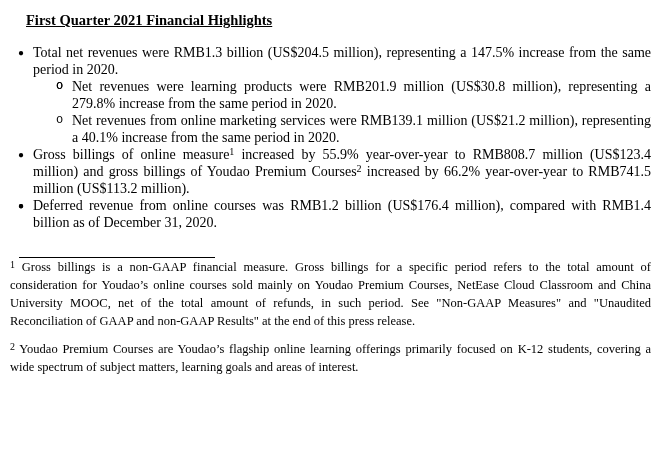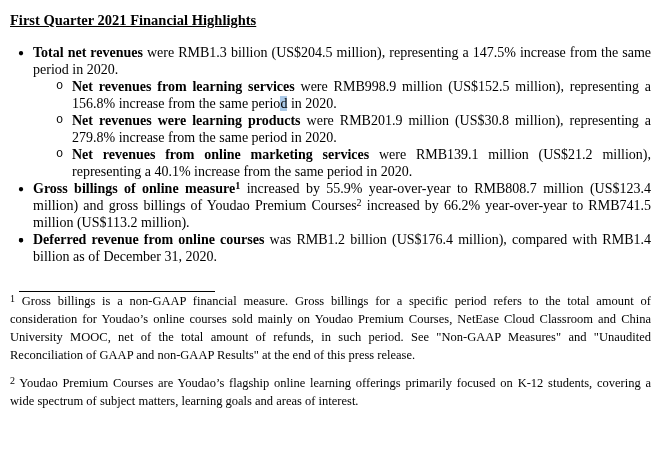--- a/index.html
+++ b/index.html
@@ -17,21 +17,21 @@
   }
   .doc {
     padding: 10px 11px 0 10px;
     font-size: 14px;
     line-height: 17px;
   }
   .title {
     font-size: 14.5px;
     font-weight: 700;
     text-decoration: underline;
-    margin: 2px 0 15px 0;
+    margin: 2px 0 15px 16px;
     line-height: 17px;
   }
   .bullet {
     position: relative;
     padding-left: 23px;
     text-align: justify;
   }
   .bullet.lvl2 {
     padding-left: 62px;
   }
@@ -42,21 +42,21 @@
     font-size: 10px;
     line-height: 16px;
   }
   .bullet.lvl2 .marker {
     left: 46px;
     top: 0;
     font-family: "Liberation Mono", "DejaVu Sans Mono", monospace;
     font-size: 12px;
     line-height: 17px;
   }
-  .b { font-weight: 700; }
+  .b { font-weight: 400; }
   .hl { background: var(--hl, #aac9e7); }
   sup {
     font-size: 0.72em;
     line-height: 0;
     position: relative;
     top: -4px;
     vertical-align: baseline;
   }
   .fn-rule {
     border: none;
@@ -76,21 +76,21 @@
   }
 </style>
 </head>
 <body>
 
 <div class="doc">
   <div class="title">First Quarter 2021 Financial Highlights</div>
 
   <div id="bullets">
       <div class="bullet lvl1"><span class="marker">●</span><span><span class="b">Total net revenues</span><span> were RMB1.3 billion (US$204.5 million), representing a 147.5% increase from the same period in 2020.</span></span></div>
-      <div class="bullet lvl2"><span class="marker">o</span><span><span class="b">Net revenues from learning services</span><span> were RMB998.9 million (US$152.5 million), representing a 156.8% increase from the same perio</span><span class="hl">d</span><span> in 2020.</span></span></div>
+      <div class="bullet lvl2"><span class="marker">o</span></div>
       <div class="bullet lvl2"><span class="marker">o</span><span><span class="b">Net revenues were learning products</span><span> were RMB201.9 million (US$30.8 million), representing a 279.8% increase from the same period in 2020.</span></span></div>
       <div class="bullet lvl2"><span class="marker">o</span><span><span class="b">Net revenues from online marketing services</span><span> were RMB139.1 million (US$21.2 million), representing a 40.1% increase from the same period in 2020.</span></span></div>
       <div class="bullet lvl1"><span class="marker">●</span><span><span class="b">Gross billings of online measure</span><sup class="b">1</sup><span> increased by 55.9% year-over-year to RMB808.7 million (US$123.4 million) and gross billings of Youdao Premium Courses</span><sup>2</sup><span> increased by 66.2% year-over-year to RMB741.5 million (US$113.2 million).</span></span></div>
       <div class="bullet lvl1"><span class="marker">●</span></div>
       <div class="bullet lvl1"><span class="marker">●</span><span><span class="b">Deferred revenue from online courses</span><span> was RMB1.2 billion (US$176.4 million), compared with RMB1.4 billion as of December 31, 2020.</span></span></div>
     </div>
 
   <hr class="fn-rule">
 
   <div id="footnotes">

